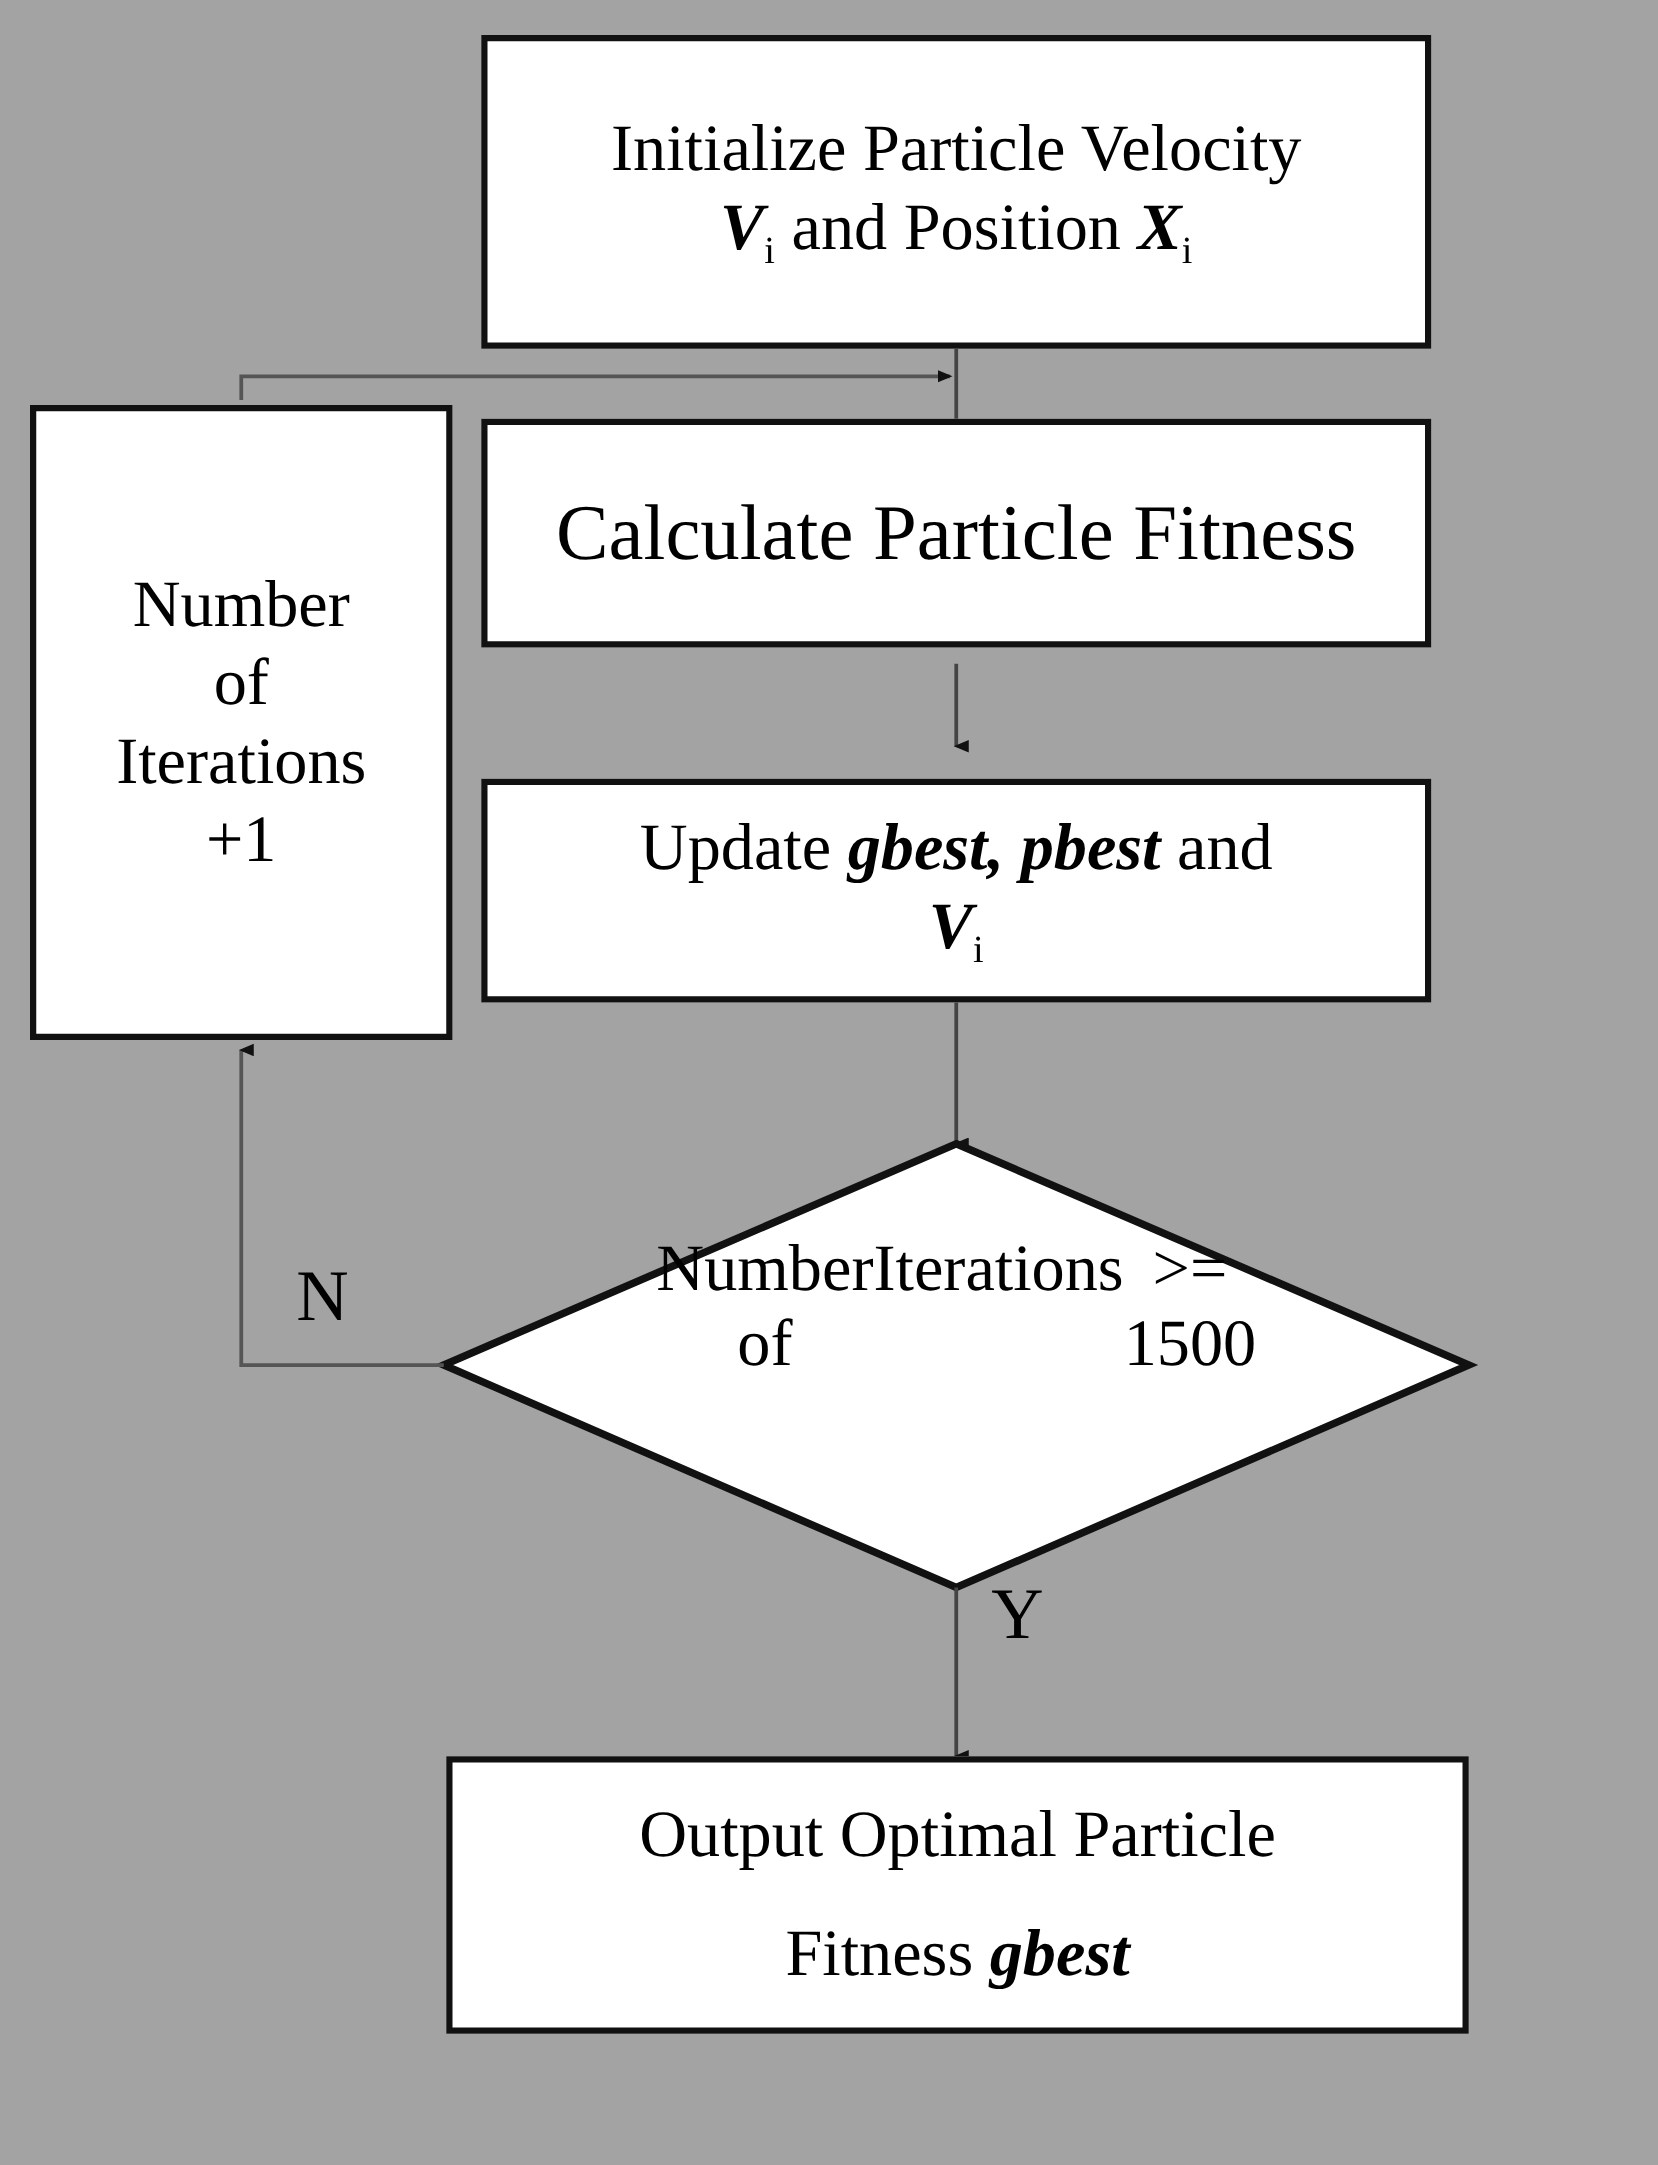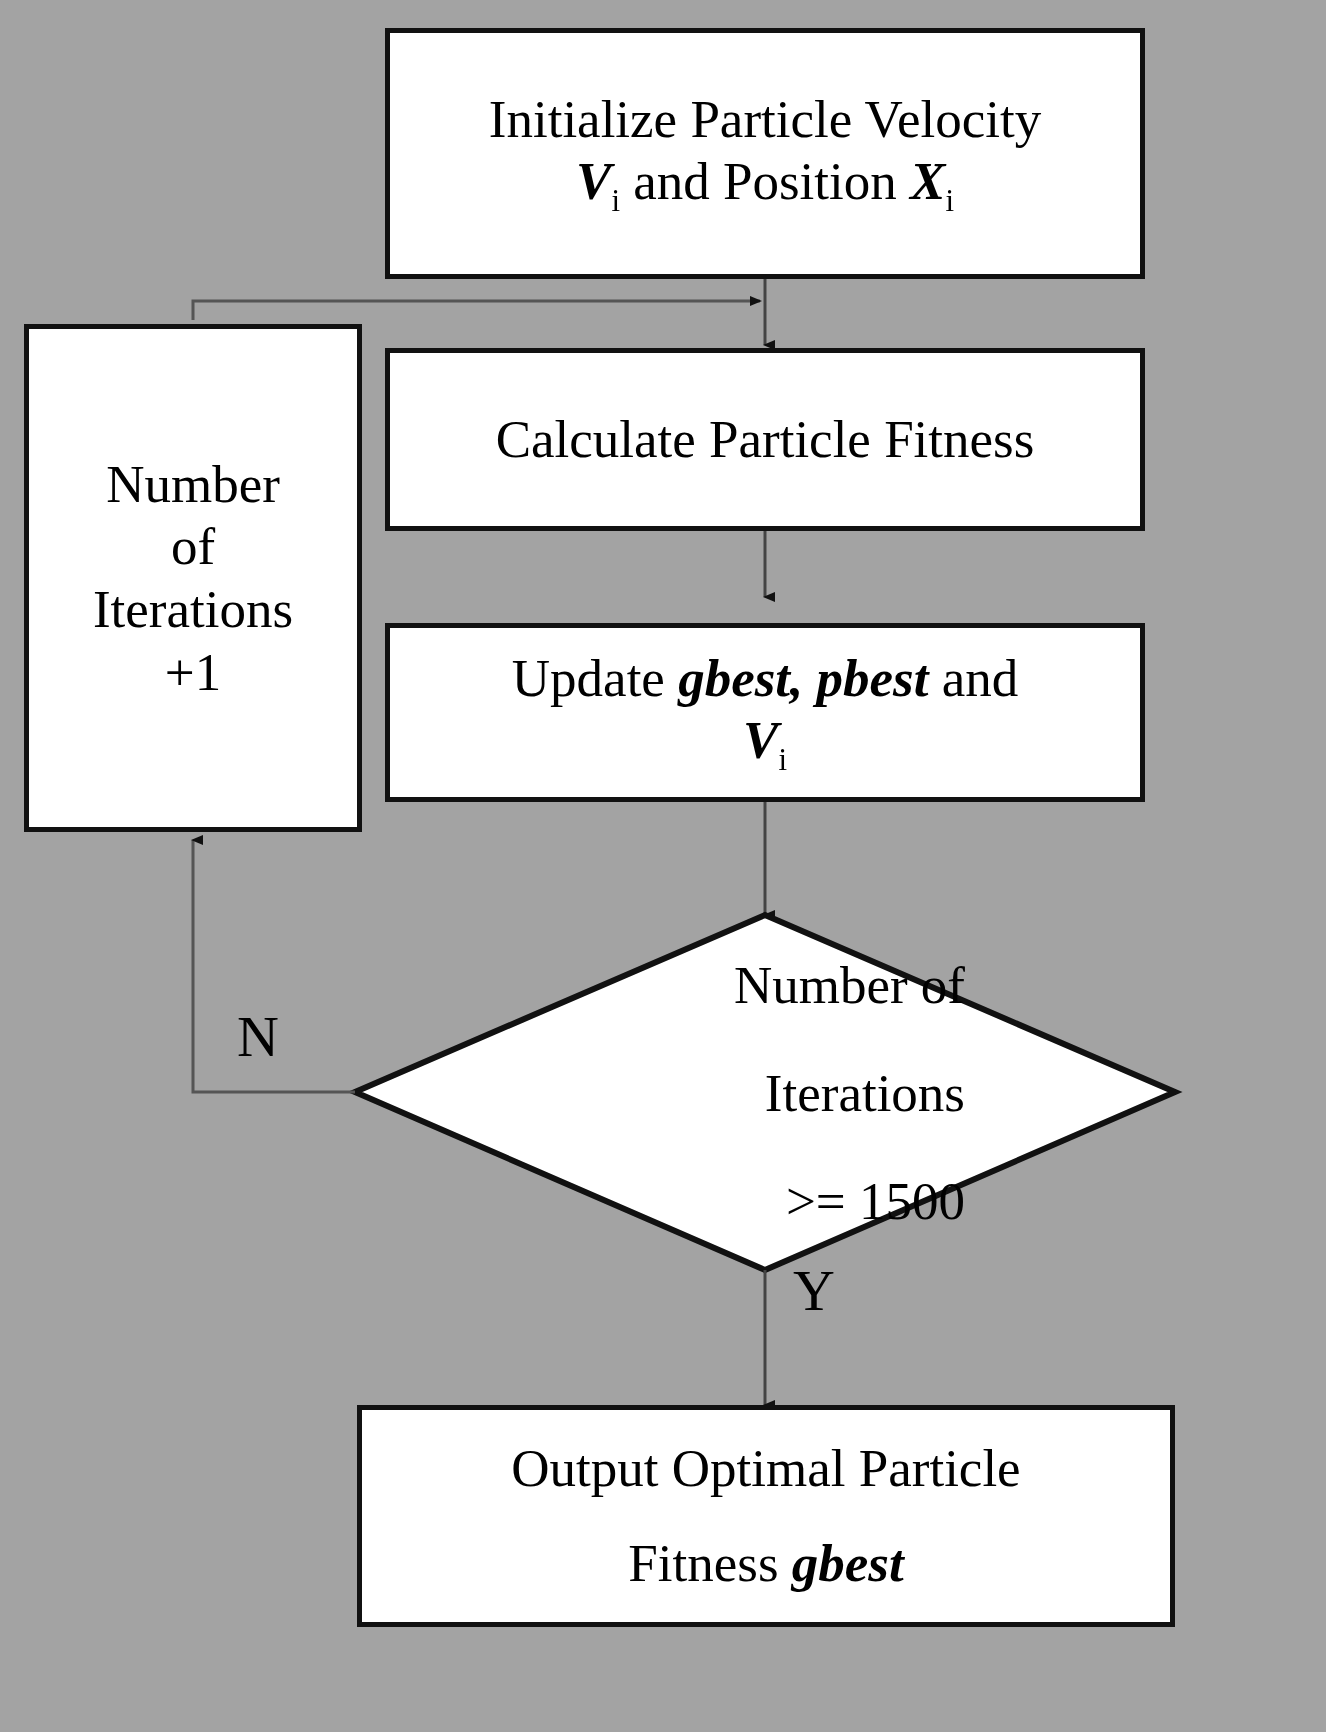--- a/index.html
+++ b/index.html
@@ -39,26 +39,25 @@
   .sub {
     font-size: 0.58em;
     vertical-align: sub;
     font-style: normal;
     font-weight: normal;
     letter-spacing: 0;
   }
   .diamond-label {
     position: absolute;
     display: flex;
-    flex-direction: column;
-    align-items: flex-end;
+    flex-direction: row;
+    align-items: flex-start;
     justify-content: center;
     text-align: center;
     pointer-events: none;
-    gap: 48px;
   }
   .edge-label {
     position: absolute;
     line-height: 1;
   }
   svg.wires {
     position: absolute;
     left: 0;
     top: 0;
     width: 1326px;
@@ -97,21 +96,21 @@
     <polyline points="355,1092 193,1092 193,840" fill="none" stroke="#555555" stroke-width="3" marker-end="url(#ah-up)"></polyline>
 
     <line x1="765" y1="1270" x2="765" y2="1405" stroke="#444444" stroke-width="3" marker-end="url(#ah-down)"></line>
   </svg>
 
   <div class="node rect" style="left:385px; top:28px; width:760px; height:251px; font-size:53px;">
     <span class="line">Initialize Particle Velocity</span>
     <span class="line"><span class="bi">V</span><span class="sub">i</span><span> and Position </span><span class="bi">X</span><span class="sub">i</span></span>
   </div>
 
-  <div class="node rect" style="left:385px; top:348px; width:760px; height:183px; font-size:53px;">
+  <div class="node rect" style="left:385px; top:335px; width:760px; height:183px; font-size:63px;">
     <span class="line">Calculate Particle Fitness</span>
   </div>
 
   <div class="node rect" style="left:385px; top:623px; width:760px; height:179px; font-size:53px;">
     <span class="line"><span>Update  </span><span class="bi">gbest,</span><span>  </span><span class="bi">pbest</span><span> and</span></span>
     <span class="line"><span class="bi">V</span><span class="sub">i</span></span>
   </div>
 
   <div class="node rect" style="left:24px; top:324px; width:338px; height:508px; font-size:53px;">
     <span class="line">Number</span>

